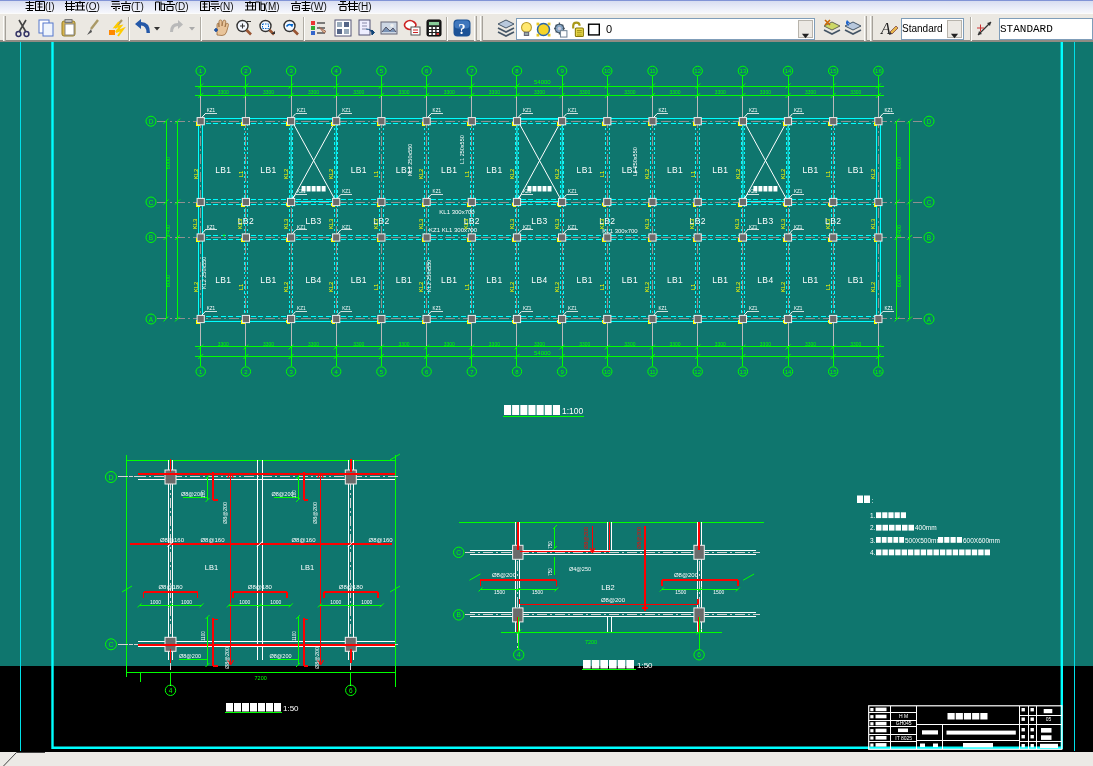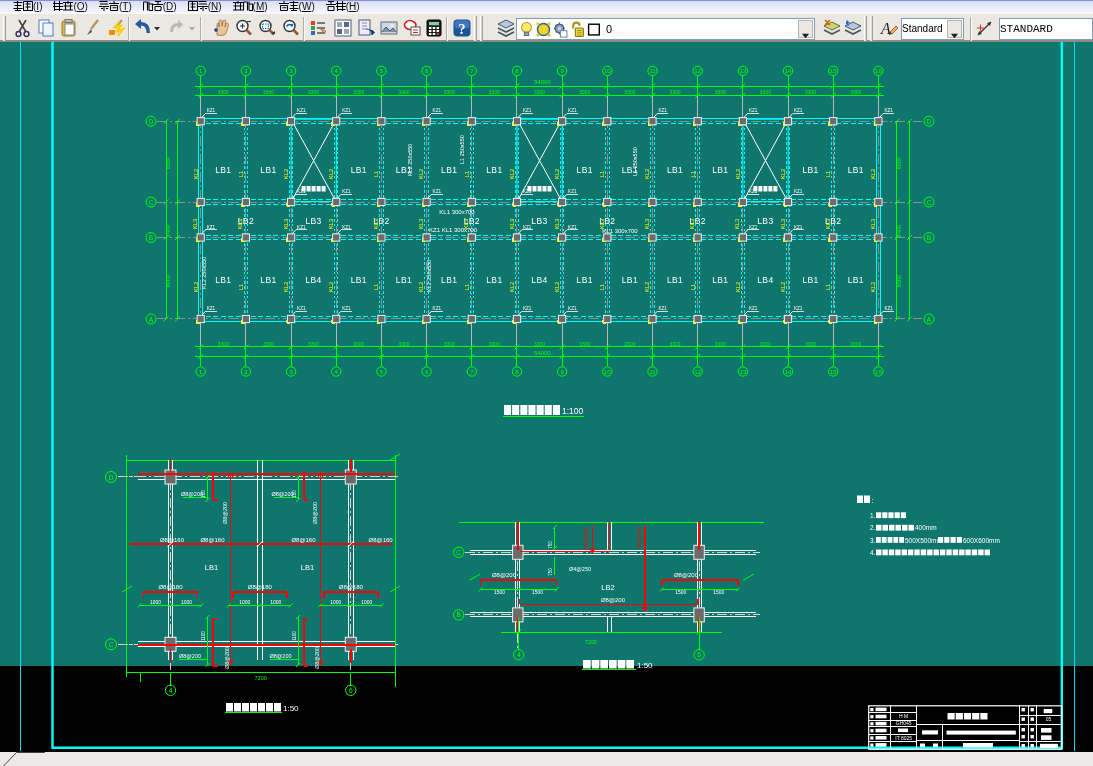--- a/index.html
+++ b/index.html
@@ -1,15 +1,15 @@
 <!DOCTYPE html>
 <html><head><meta charset="utf-8"><style>
 *{margin:0;padding:0;box-sizing:border-box}
 body{width:1093px;height:766px;overflow:hidden;background:#000;font-family:"Liberation Sans",sans-serif}
-.menubar{position:absolute;left:0;top:0;width:1093px;height:13px;background:linear-gradient(#d8ddf1,#eef0fa 70%,#f6f7fc);border-top:1px solid #8193d6;font-size:10px;color:#111;white-space:nowrap;padding-left:13px}
+.menubar{position:absolute;left:0;top:0;width:1093px;height:13px;background:linear-gradient(#d8ddf1,#eef0fa 70%,#f6f7fc);border-top:1px solid #8193d6;font-size:10px;color:#111;white-space:nowrap;padding-left:25px}
 .mi{display:inline-block;margin-right:11px;height:13px;line-height:12px}
 .mi svg{margin-right:0px}
 .toolbar{position:absolute;left:0;top:13px;width:1093px;height:29px;background:#ebe8e2;border-top:1px solid #fbfbfb;border-bottom:2px solid #8f8b83}
 .ic{position:absolute}
 .ic svg{width:100%;height:100%}
 .sep{position:absolute;top:3px;width:2px;height:24px;border-left:1px solid #b0aca4;border-right:1px solid #fdfdfb}
 .grip{position:absolute;top:2px;width:3px;height:25px;border-left:1px solid #fdfdfb;border-right:1px solid #a5a19a;background:#d8d5cf}
 .combo{position:absolute;background:#fff;border:1px solid #7f9db9;white-space:nowrap}
 .cic{display:inline-block;width:15px;height:16px;margin:2px 0 0 2px;vertical-align:top}
 .ctext{font-size:11px;vertical-align:top;line-height:20px;margin-left:4px}

